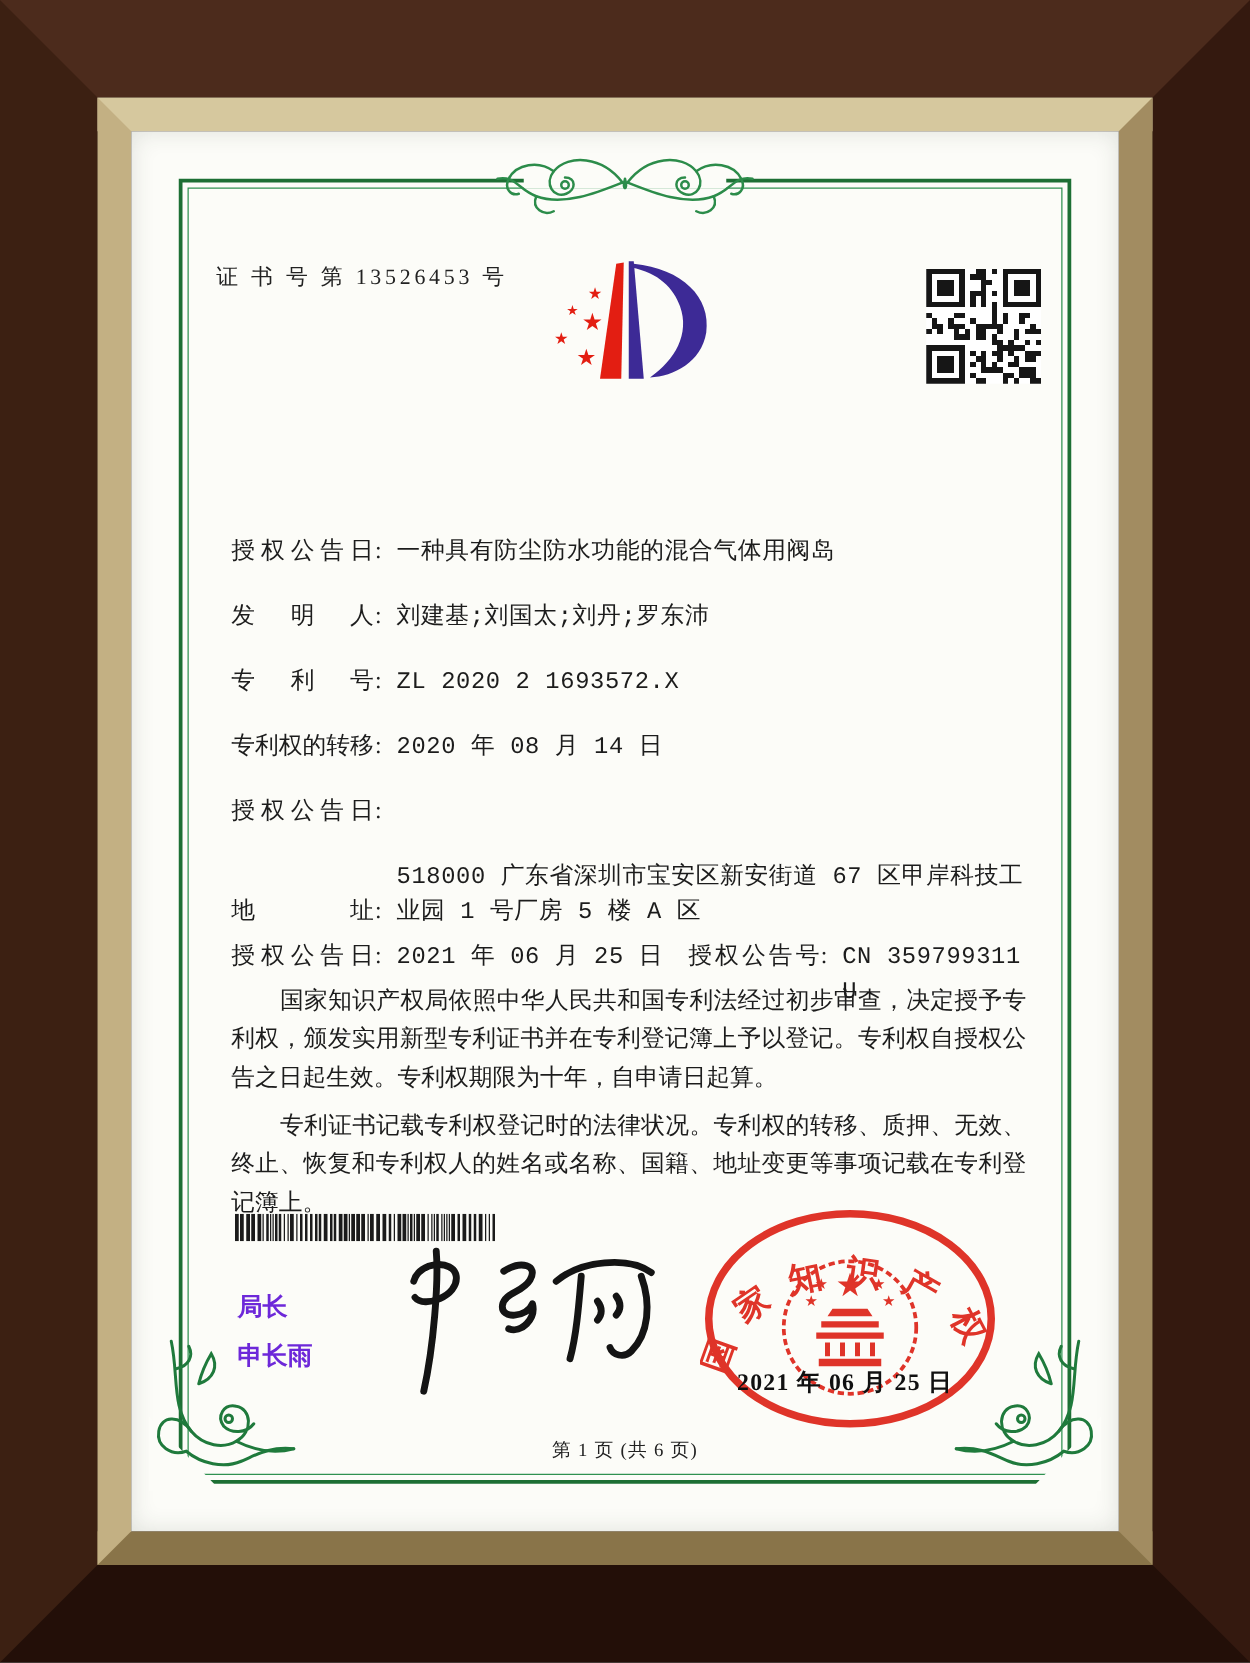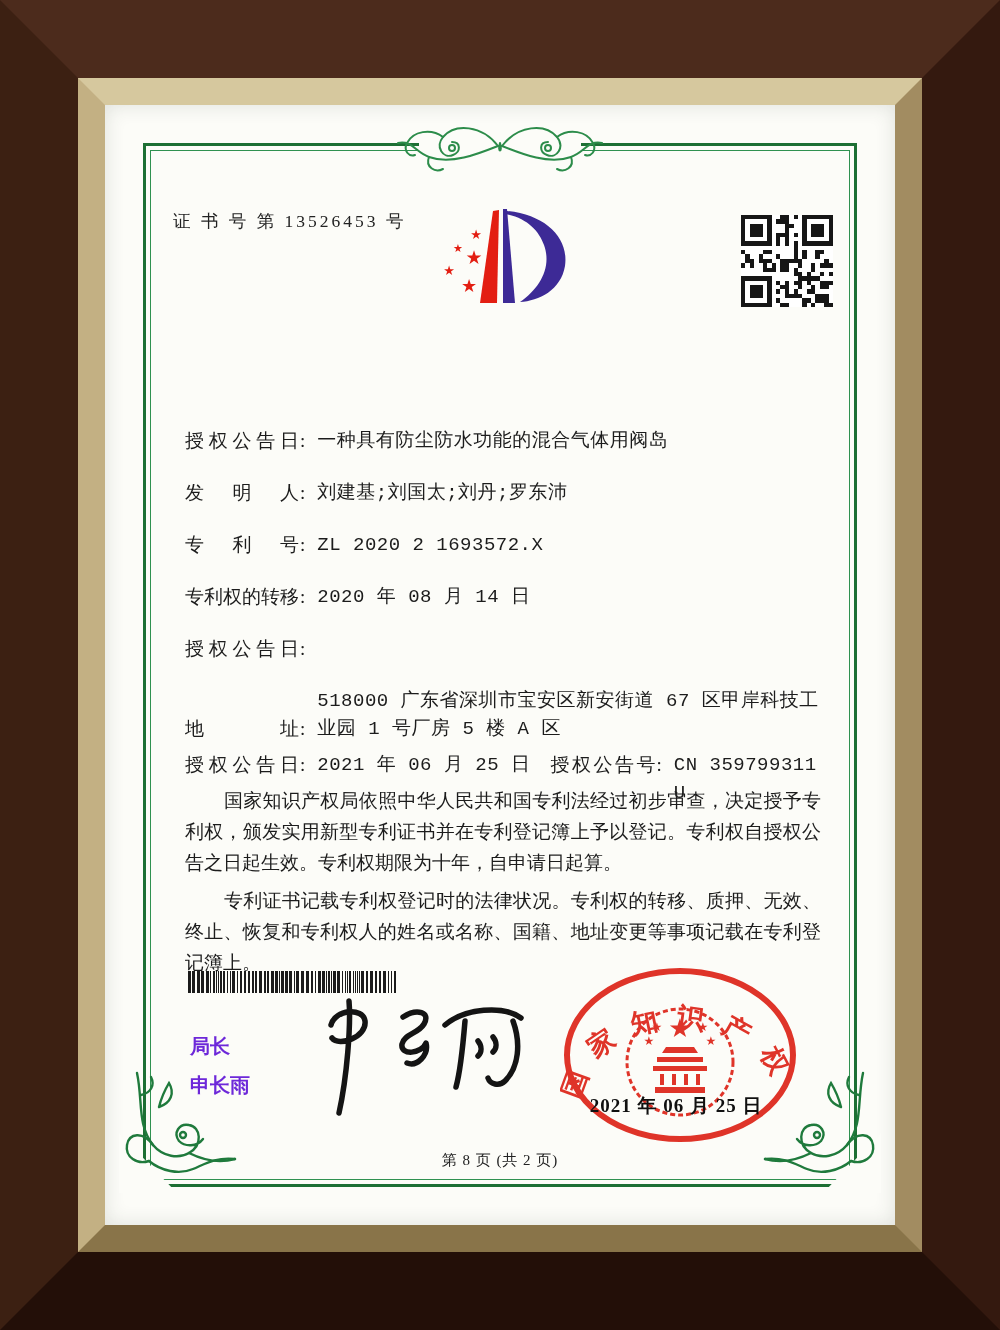--- a/index.html
+++ b/index.html
@@ -502,18 +502,18 @@
           <rect x="112" y="109" width="4" height="11"></rect>
           <rect x="124" y="109" width="4" height="11"></rect>
           <rect x="136" y="109" width="4" height="11"></rect>
           <rect x="95" y="122" width="50" height="6"></rect>
         </g>
       </g>
     </svg>
 
     <div class="abs issuedate">2021 年 06 月 25 日</div>
 
-    <div class="abs footer">第 8 页 (共 2 页)</div>
+    <div class="abs footer">第 1 页 (共 6 页)</div>
 
    </div>
   </div>
  </div>
 </div>
 
 </body></html>

